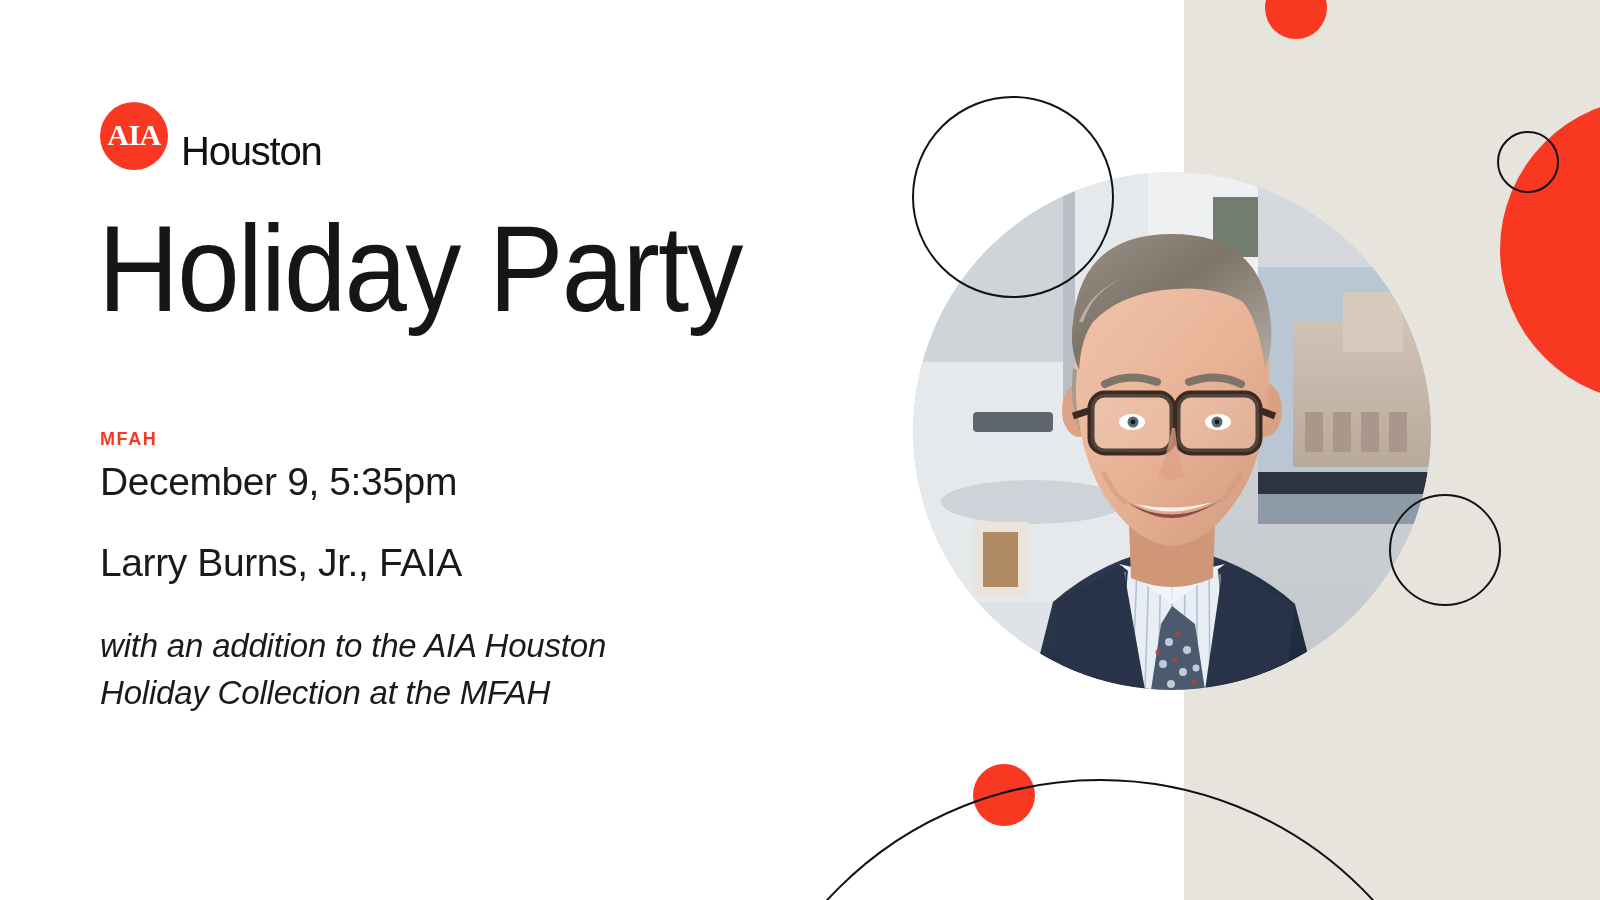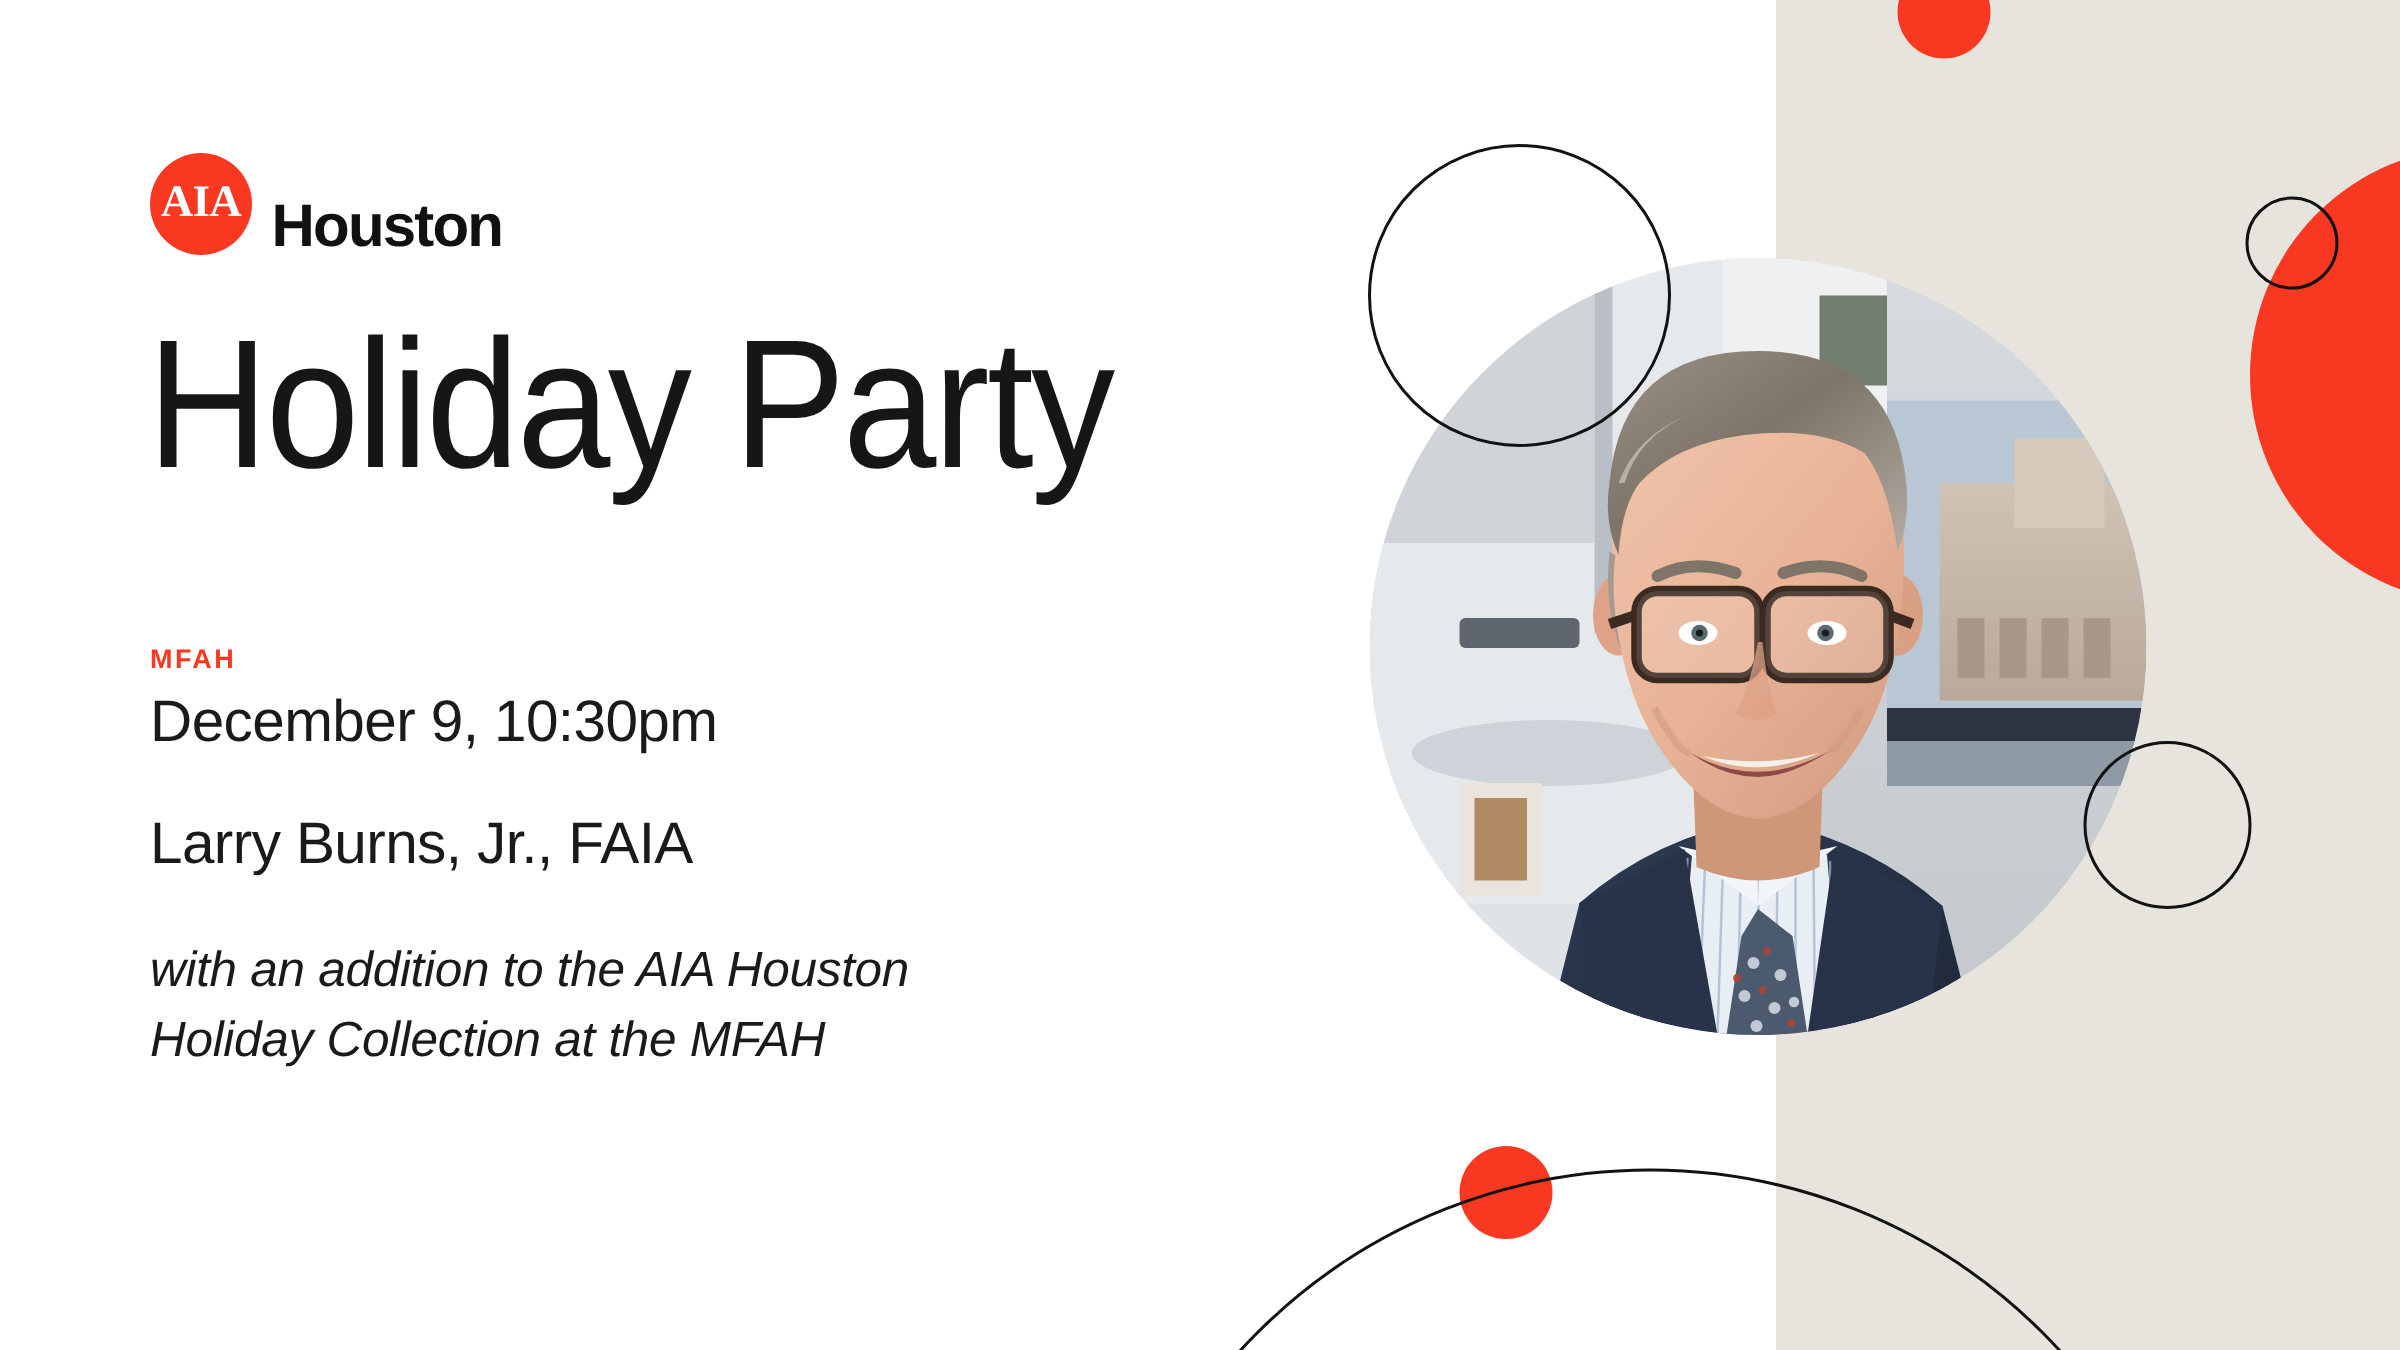--- a/index.html
+++ b/index.html
@@ -63,21 +63,21 @@
     font-family: "Liberation Serif", serif;
     font-weight: bold;
     font-size: 30px;
     letter-spacing: -0.5px;
     line-height: 1;
     transform: translateY(-1px);
   }
   .logo-word {
     margin-left: 13px;
     font-size: 40px;
-    font-weight: bold;
+    font-weight: normal;
     color: #111111;
     letter-spacing: -1.2px;
     line-height: 1;
     transform: translateY(1px);
   }
 
   
   .headline {
     position: absolute;
     left: 98px;
@@ -307,21 +307,21 @@
     </div>
     <div class="logo-word">Houston</div>
   </div>
 
   <div class="headline">Holiday Party</div>
 
   <div class="details">
 
     <div class="detail-block">
       <div class="detail-label">MFAH</div>
-      <div class="detail-value">December 9, 10:30pm</div>
+      <div class="detail-value">December 9, 5:35pm</div>
     </div>
 
     <div class="detail-block">
       <div class="detail-value">Larry Burns, Jr., FAIA</div>
     </div>
 
     <div class="tagline">
       <span class="tl-line">with an addition to the AIA Houston</span>
       <span class="tl-line">Holiday Collection at the MFAH</span>
     </div>

